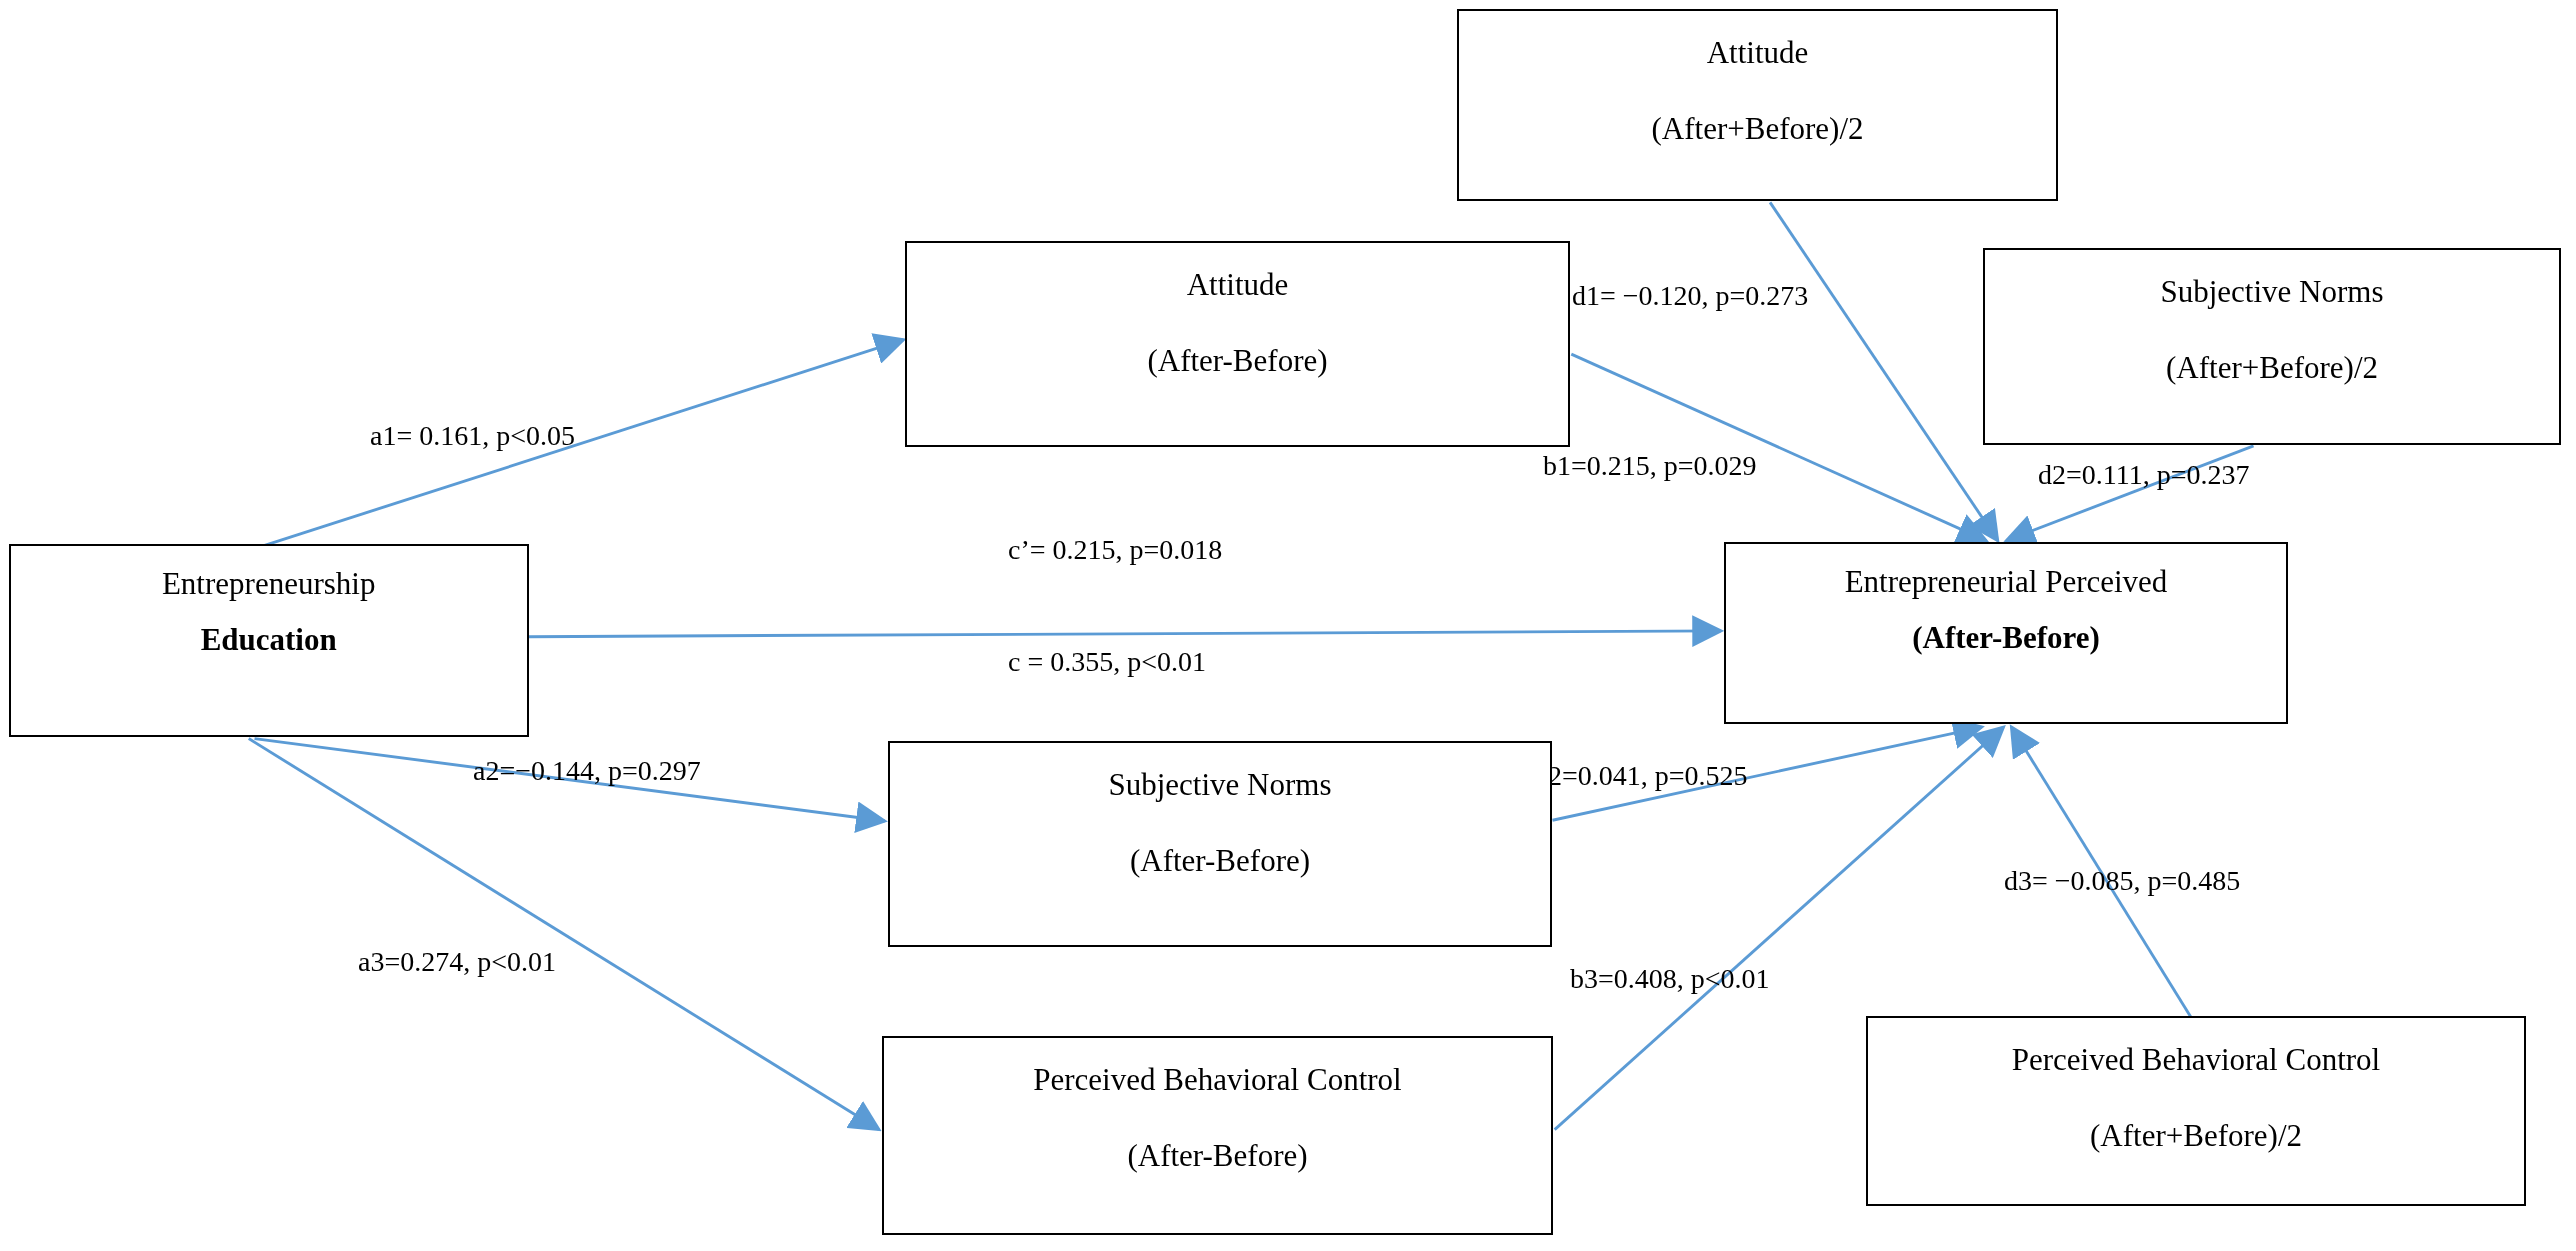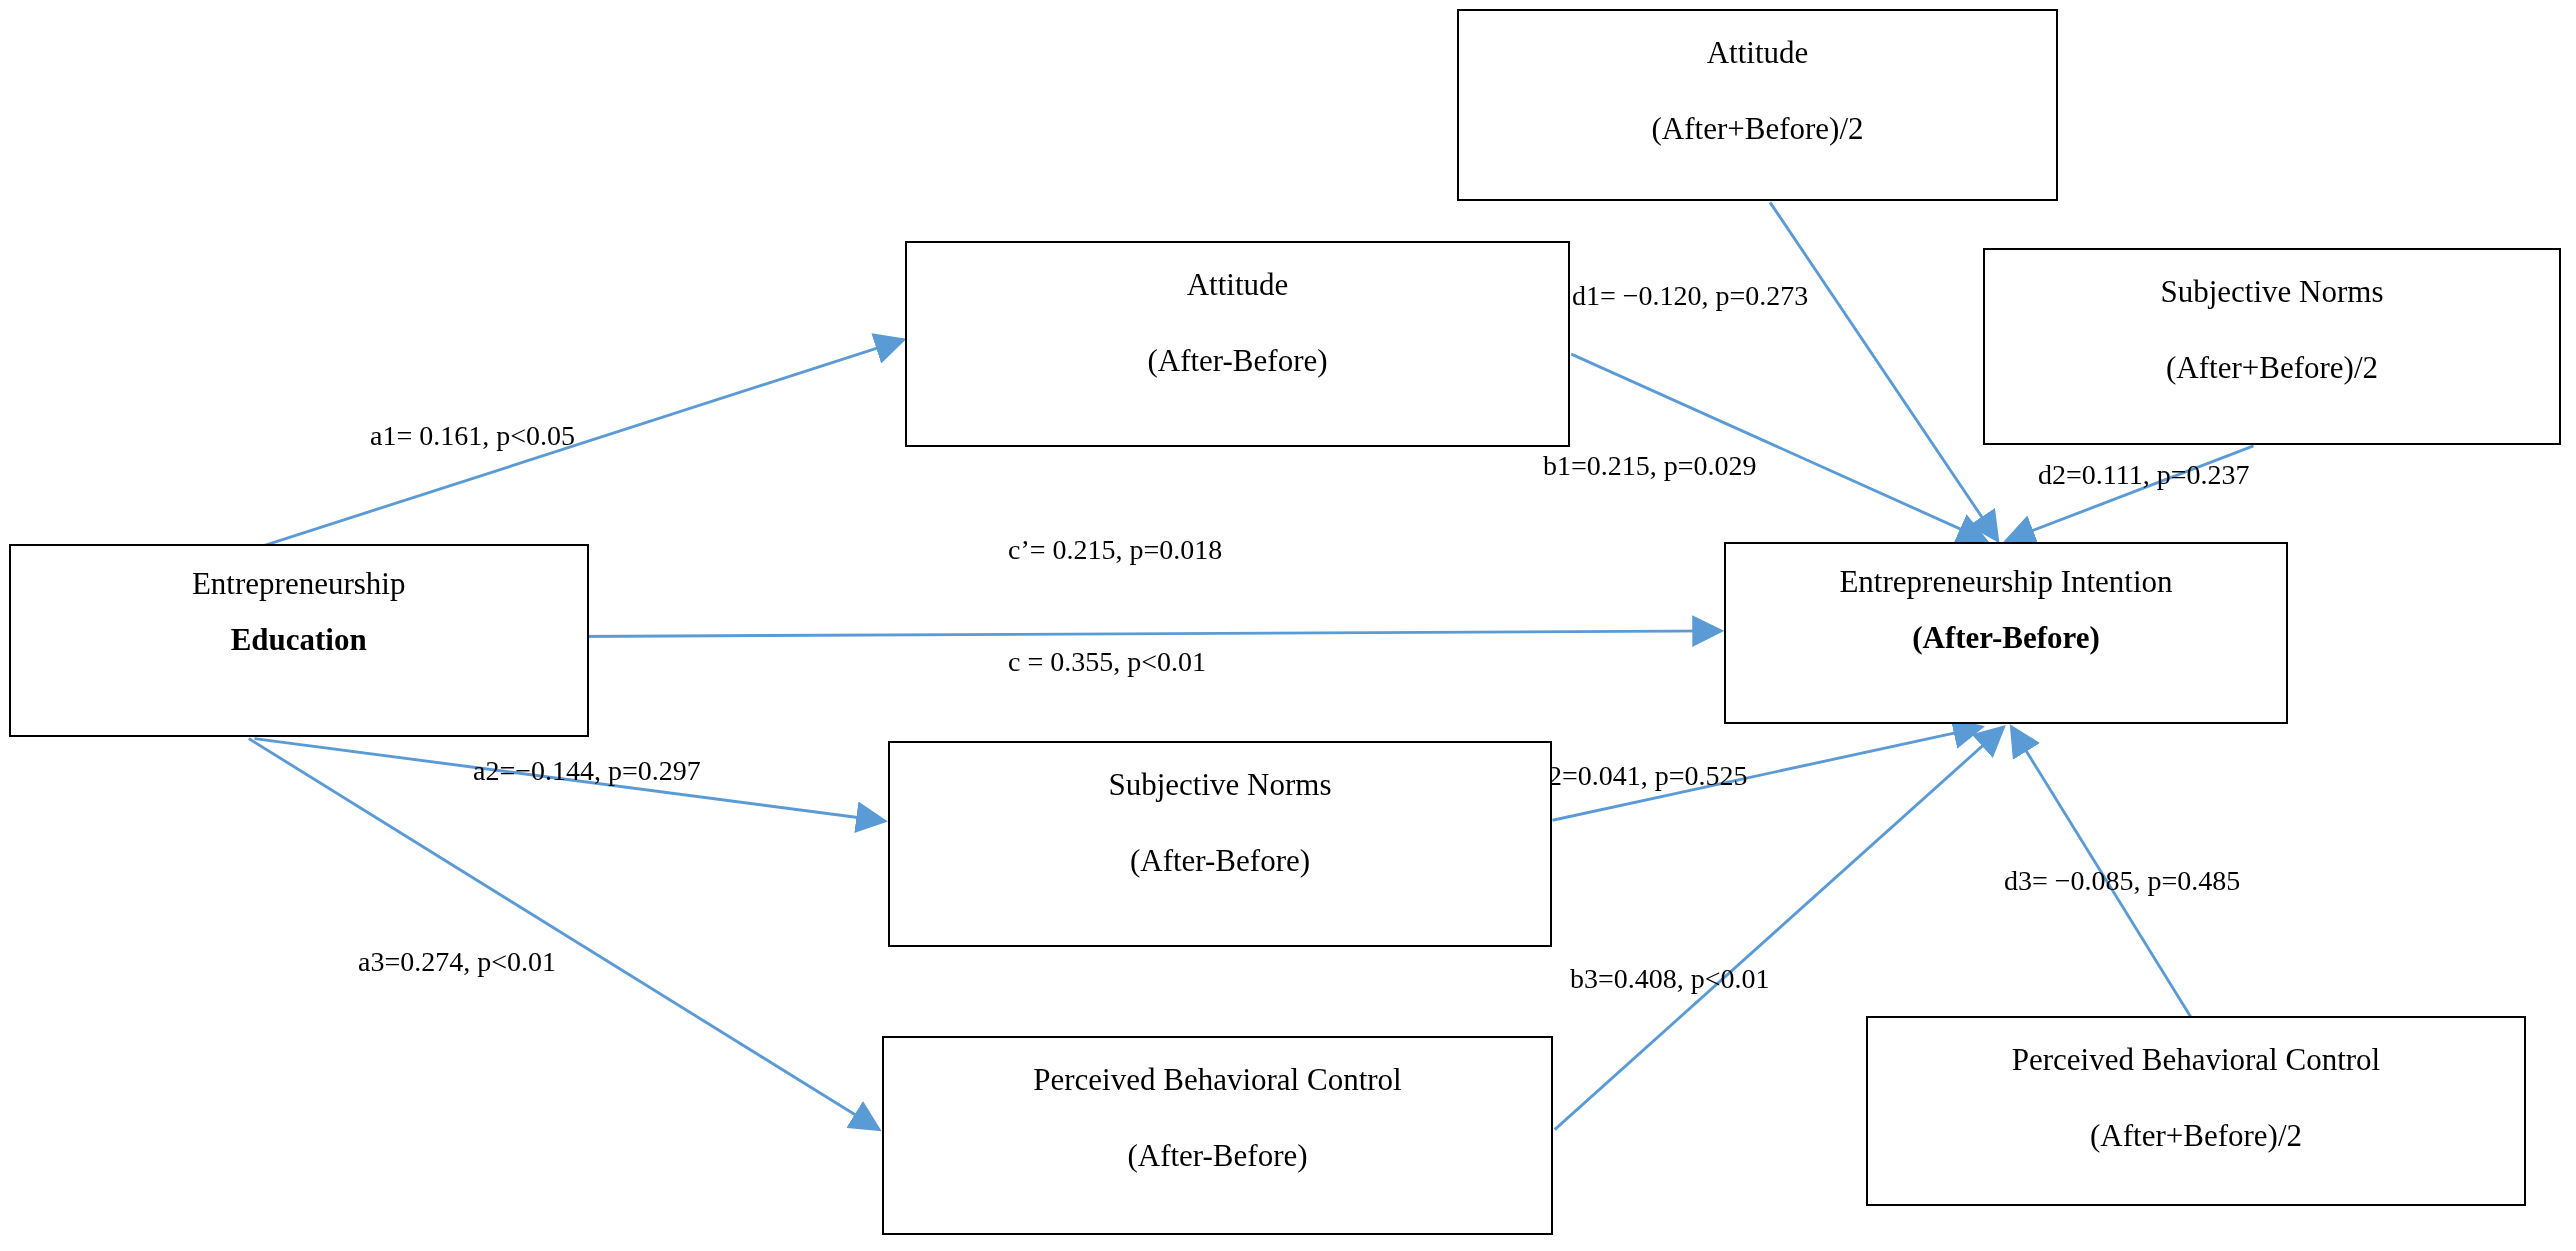--- a/index.html
+++ b/index.html
@@ -70,27 +70,27 @@
   <div class="node tall" style="left:905px;top:241px;width:665px;height:206px;">
     <div class="l1">Attitude</div>
     <div class="l2">(After-Before)</div>
   </div>
 
   <div class="node tall" style="left:1983px;top:248px;width:578px;height:197px;">
     <div class="l1">Subjective Norms</div>
     <div class="l2">(After+Before)/2</div>
   </div>
 
-  <div class="node norm" style="left:8.7px;top:544px;width:580px;height:193px;">
+  <div class="node norm" style="left:8.7px;top:544px;width:520px;height:193px;">
     <div class="l1">Entrepreneurship</div>
     <div class="l2">Education</div>
   </div>
 
   <div class="node norm" style="left:1724px;top:542px;width:564px;height:182px;">
-    <div class="l1">Entrepreneurship Intention</div>
+    <div class="l1">Entrepreneurial Perceived</div>
     <div class="l2">(After-Before)</div>
   </div>
 
   <div class="node tall" style="left:888px;top:741px;width:664px;height:206px;">
     <div class="l1">Subjective Norms</div>
     <div class="l2">(After-Before)</div>
   </div>
 
   <div class="node tall" style="left:882px;top:1036px;width:671px;height:199px;">
     <div class="l1">Perceived Behavioral Control</div>

